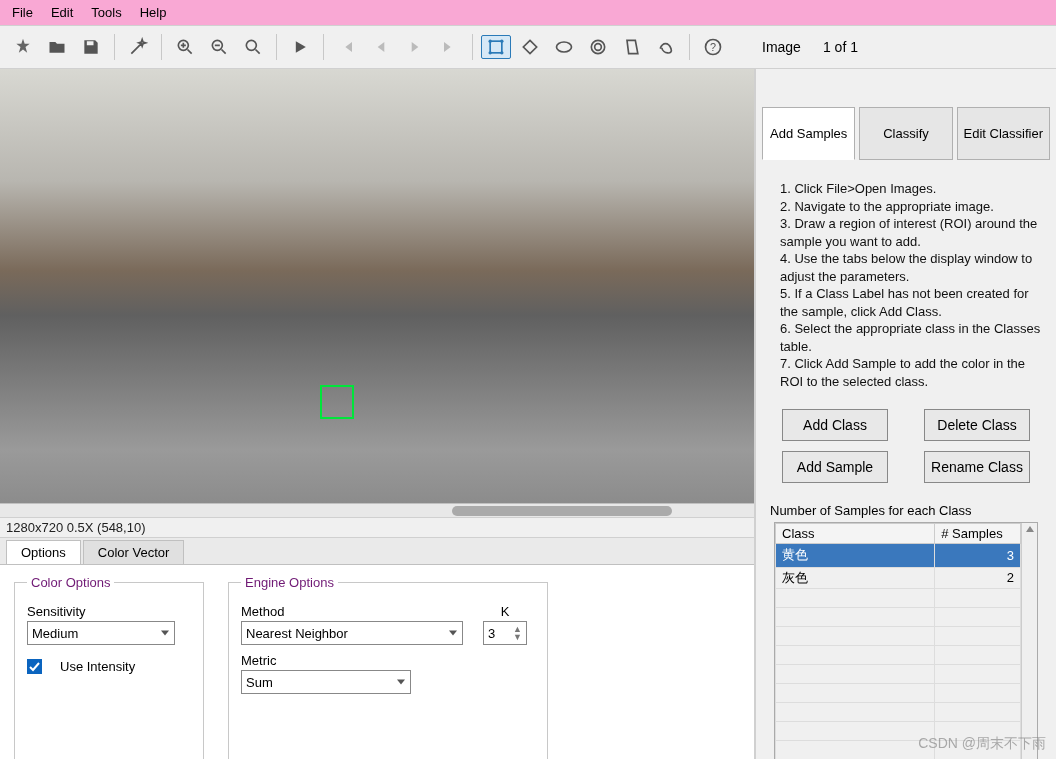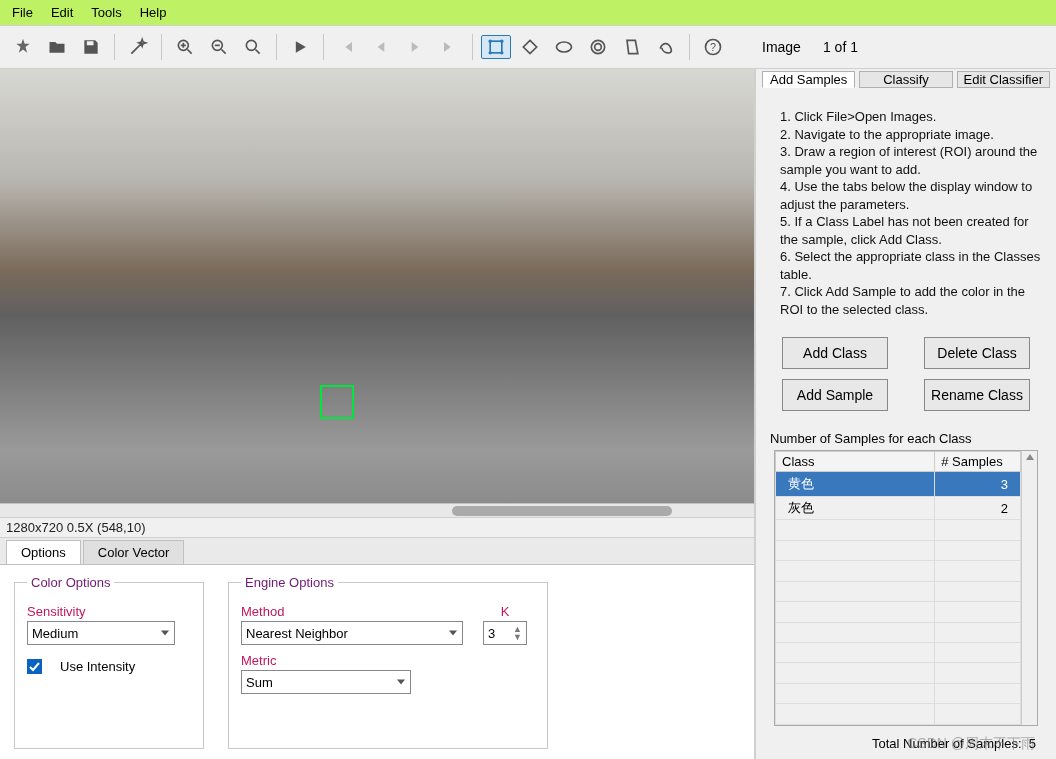--- a/index.html
+++ b/index.html
@@ -1,18 +1,18 @@
 <!DOCTYPE html>
 <html><head>
 <meta charset="utf-8">
 <style>
 * { box-sizing: border-box; font-family: "Segoe UI", Tahoma, sans-serif; font-size: 13px; }
 body { margin: 0; background: #f0f0f0; width: 1056px; height: 759px; overflow: hidden; }
 .window { background: #f0f0f0; height: 100%; display: flex; flex-direction: column; }
-.menubar { background: #bef264; border-bottom: 1px solid #d0d0d0; padding: 3px 4px; display: flex; gap: 2px; text-align: right; }
+.menubar { background: #f9a8d4; border-bottom: 1px solid #d0d0d0; padding: 3px 4px; display: flex; gap: 2px; text-align: right; }
 .menubar span { padding: 2px 8px; cursor: default; }
 .toolbar { background: #f0f0f0; border-bottom: 1px solid #d0d0d0; padding: 6px 8px; display: flex; align-items: center; gap: 4px; }
 .tb-btn { width: 30px; height: 30px; display: inline-flex; align-items: center; justify-content: center; border: 1px solid transparent; border-radius: 2px; }
 .tb-btn svg { width: 20px; height: 20px; }
 .tb-btn.sel { border-color: #2a7ab8; background: #d6e8f6; }
 .tb-sep { width: 1px; height: 26px; background: #c8c8c8; margin: 0 4px; }
 .tb-label { margin-left: 30px; font-size: 14px; }
 .main { flex: 1; display: flex; }
 .left { width: 756px; display: flex; flex-direction: column; border-right: 2px solid #d0d0d0; }
 .viewer { position: relative; height: 448px; background: #777; overflow: hidden; }
@@ -20,44 +20,44 @@
 .roi { position: absolute; left: 320px; top: 316px; width: 34px; height: 34px; border: 2px solid #00e63a; }
 .scroll-h { position: absolute; bottom: 0; left: 0; right: 0; height: 14px; background: #e8e8e8; border-top: 1px solid #c0c0c0; }
 .scroll-h-thumb { position: absolute; left: 60%; top: 2px; height: 10px; width: 220px; background: #aaa; border-radius: 5px; }
 .status { background: #f0f0f0; border-top: 1px solid #d0d0d0; border-bottom: 1px solid #d0d0d0; padding: 2px 6px; font-size: 13px; color: #222; }
 .tabstrip { display: flex; background: #eaeaea; border-bottom: 1px solid #c0c0c0; padding-top: 2px; padding-left: 6px; }
 .tab { padding: 4px 14px; border: 1px solid #c0c0c0; border-bottom: none; background: #e0e0e0; margin-right: 2px; font-size: 13px; }
 .tab.active { background: #fff; }
 .tabbody { flex: 1; background: #fff; border-top: none; padding: 10px 12px; display: flex; gap: 20px; }
 fieldset { border: 1px solid #c8c8c8; padding: 10px 12px 14px 12px; }
 legend { color: #701a75; font-size: 13px; padding: 0 4px; }
-.lbl { display: block; color: #be185d; font-size: 13px; margin: 4px 0 2px 0; }
+.lbl { display: block; color: #000000; font-size: 13px; margin: 4px 0 2px 0; }
 .sel { height: 24px; border: 1px solid #888; background: #fff; padding: 0 4px; font-size: 13px; }
 .sel-wrap { position: relative; display: inline-block; }
 .sel-wrap::after { content: ""; position: absolute; right: 6px; top: 50%; width: 0; height: 0; border-left: 4px solid transparent; border-right: 4px solid transparent; border-top: 5px solid #555; transform: translateY(-50%); pointer-events: none; }
 .chk { display: inline-flex; align-items: center; gap: 18px; margin-top: 14px; }
 .spin { width: 44px; height: 24px; border: 1px solid #888; background: #fff; display: inline-flex; align-items: center; padding: 0 4px; }
 .right { flex: 1; display: flex; flex-direction: column; padding: 0 6px 6px 6px; }
 .rtabs { display: flex; gap: 4px; margin-top: 2px; }
-.rtab { flex: 1; text-align: center; padding: 0 4px; border: 1px solid #b0b0b0; background: #e6e6e6; font-size: 13px; }
+.rtab { flex: 1; text-align: center; padding: 18px 4px; border: 1px solid #b0b0b0; background: #e6e6e6; font-size: 13px; margin-top: 36px; }
 .rtab.active { background: #fff; border-bottom-color: #fff; }
 .instructions { padding: 20px 6px 10px 18px; font-size: 14px; line-height: 1.35; color: #111; }
 .btn-grid { display: grid; grid-template-columns: 1fr 1fr; gap: 10px 36px; padding: 8px 20px 14px 20px; }
 .btn { height: 32px; border: 1px solid #888; background: #e8e8e8; font-size: 14px; }
 .tbl-label { padding: 6px 0 4px 8px; font-size: 13px; }
 .tbl-wrap { flex: 1; margin: 0 12px; border: 1px solid #aaa; display: flex; }
 .tbl { flex: 1; border-collapse: collapse; }
 .tbl th { background: #f4f4f4; border: 1px solid #ccc; text-align: left; padding: 2px 6px; font-weight: normal; }
-.tbl td { border: 1px solid #ddd; padding: 1px 12px; height: 19px; }
+.tbl td { border: 1px solid #ddd; padding: 1px 6px; height: 19px; }
 .tbl tr.sel td { background: #3a78bd; color: #fff; }
 .tbl td.num { text-align: right; }
 .tbl-scroll { width: 16px; background: #efefef; border-left: 1px solid #ccc; position: relative; }
 .tbl-scroll::before { content: ""; position: absolute; top: 3px; left: 4px; width: 0; height: 0; border-left: 4px solid transparent; border-right: 4px solid transparent; border-bottom: 6px solid #888; }
 .total { text-align: right; padding: 10px 14px 2px 0; font-size: 13px; }
-.watermark { position: absolute; right: 21px; bottom: 6px; color: rgba(120,120,120,.6); font-size: 14px; pointer-events: none; }
+.watermark { position: absolute; right: 10px; bottom: 6px; color: rgba(120,120,120,.6); font-size: 14px; pointer-events: none; }
 </style>
 </head>
 <body>
 
 <div class="window">
   <div class="menubar">
     <span>File</span>
     <span>Edit</span>
     <span>Tools</span>
     <span>Help</span>

